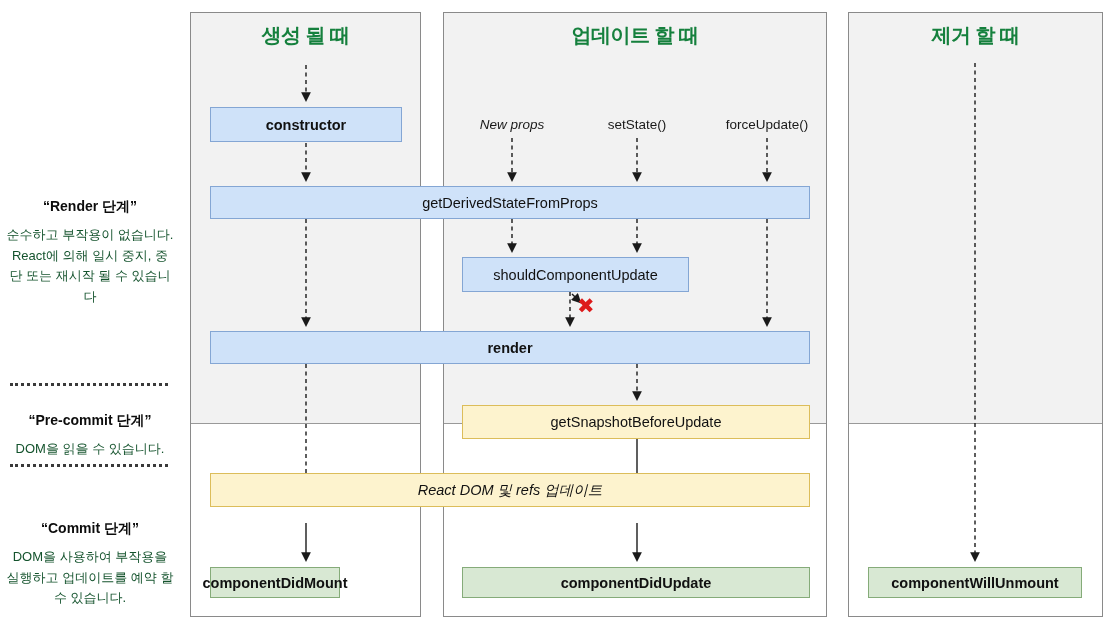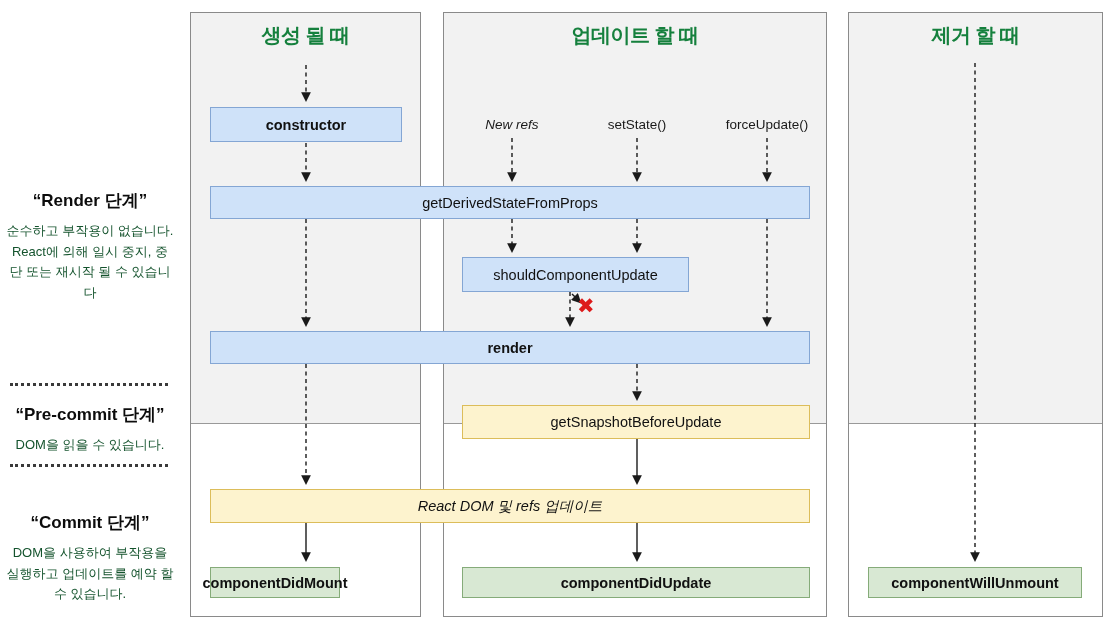--- a/index.html
+++ b/index.html
@@ -1,21 +1,21 @@
 <!DOCTYPE html>
 <html><head>
 <meta charset="utf-8">
 <style>
   html,body{margin:0;padding:0;background:#fff;}
   body{font-family:"Liberation Sans","DejaVu Sans",sans-serif;color:#111;}
   .stage{position:relative;width:1118px;height:633px;background:#fff;overflow:hidden;}
 
   
   .phase-note{position:absolute;width:168px;text-align:center;}
-  .phase-note h3{margin:7px 0 9px 0;font-size:17px;font-weight:700;color:#0c0c0c;}
+  .phase-note h3{margin:16px 0 9px 0;font-size:14px;font-weight:700;color:#0c0c0c;}
   .phase-note p{margin:0;font-size:13px;line-height:1.58;color:#14532d;}
   .dotted-sep{position:absolute;left:10px;width:158px;height:0;border-top:3px dotted #3a3a3a;}
 
   
   .panel{position:absolute;top:12px;height:605px;background:#ffffff;border:1px solid #8a8a8a;box-sizing:border-box;}
   .panel .gray-zone{position:absolute;top:0;left:0;right:0;height:410px;background:#f2f2f2;border-bottom:1px solid #999;}
   .col-title{position:absolute;top:22px;text-align:center;font-size:20px;font-weight:700;color:#15803d;letter-spacing:-0.5px;}
 
   
   .trigger{position:absolute;top:117px;font-size:13.5px;color:#1a1a1a;text-align:center;}
@@ -63,21 +63,21 @@
     <div class="gray-zone"></div>
   </div>
   <div class="panel" style="left:848px;width:255px;">
     <div class="gray-zone"></div>
   </div>
 
   <div class="col-title" style="left:190px;width:231px;">생성 될 때</div>
   <div class="col-title" style="left:443px;width:384px;">업데이트 할 때</div>
   <div class="col-title" style="left:848px;width:255px;">제거 할 때</div>
 
-  <div class="trigger italic" style="left:452px;width:120px;">New refs</div>
+  <div class="trigger italic" style="left:452px;width:120px;">New props</div>
   <div class="trigger" style="left:587px;width:100px;">setState()</div>
   <div class="trigger" style="left:707px;width:120px;">forceUpdate()</div>
 
   <svg class="arrows" width="1118" height="633" viewBox="0 0 1118 633" aria-hidden="true">
     <defs>
       <marker id="ah" viewBox="0 0 10 10" refX="8" refY="5" markerWidth="7" markerHeight="7" orient="auto">
         <path d="M0,0 L10,5 L0,10 z" fill="#1a1a1a"></path>
       </marker>
     </defs>
     <g>
@@ -110,21 +110,21 @@
   <div class="box blue bold" style="left:210px;top:107px;width:192px;height:35px;">constructor</div>
 
   <div class="box blue" style="left:210px;top:186px;width:600px;height:33px;">getDerivedStateFromProps</div>
 
   <div class="box blue" style="left:462px;top:257px;width:227px;height:35px;">shouldComponentUpdate</div>
 
   <div class="box blue bold" style="left:210px;top:331px;width:600px;height:33px;">render</div>
 
   <div class="box yellow" style="left:462px;top:405px;width:348px;height:34px;">getSnapshotBeforeUpdate</div>
 
-  <div class="box yellow italic" style="left:210px;top:489px;width:600px;height:34px;">React DOM 및 refs 업데이트</div>
+  <div class="box yellow italic" style="left:210px;top:473px;width:600px;height:34px;">React DOM 및 refs 업데이트</div>
 
   <div class="box green bold" style="left:210px;top:567px;width:130px;height:31px;">componentDidMount</div>
 
   <div class="box green bold" style="left:462px;top:567px;width:348px;height:31px;text-align:right;">componentDidUpdate</div>
 
   <div class="box green bold" style="left:868px;top:567px;width:214px;height:31px;">componentWillUnmount</div>
 
 </div>
 
 </body></html>

